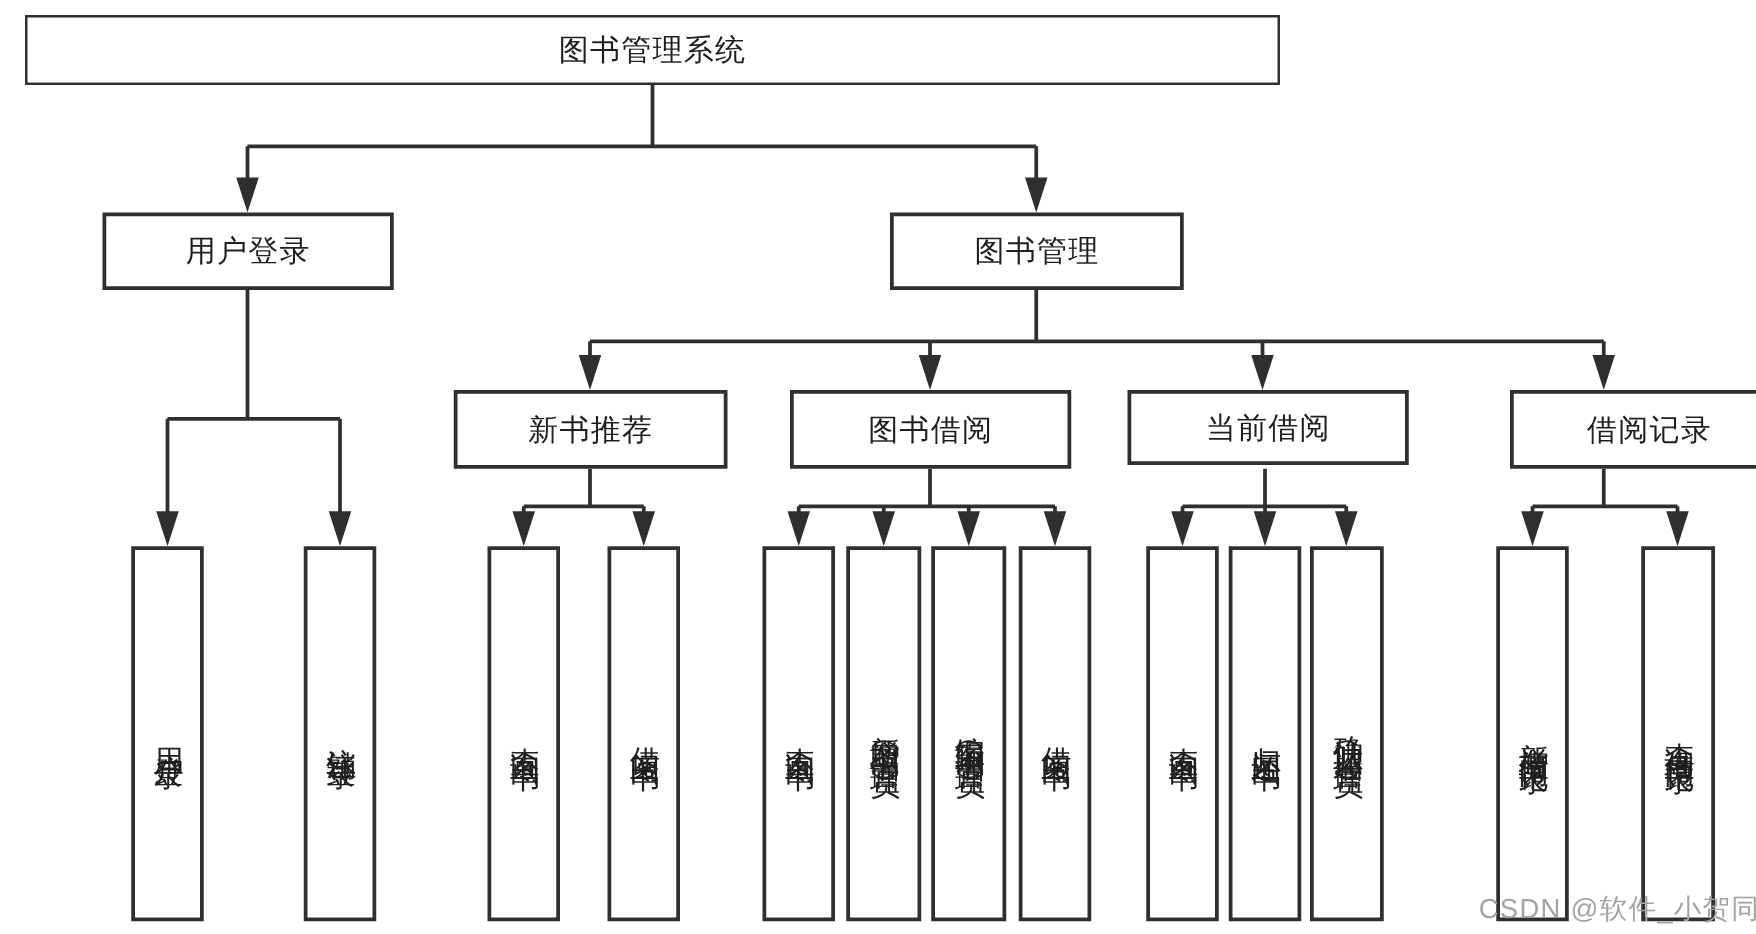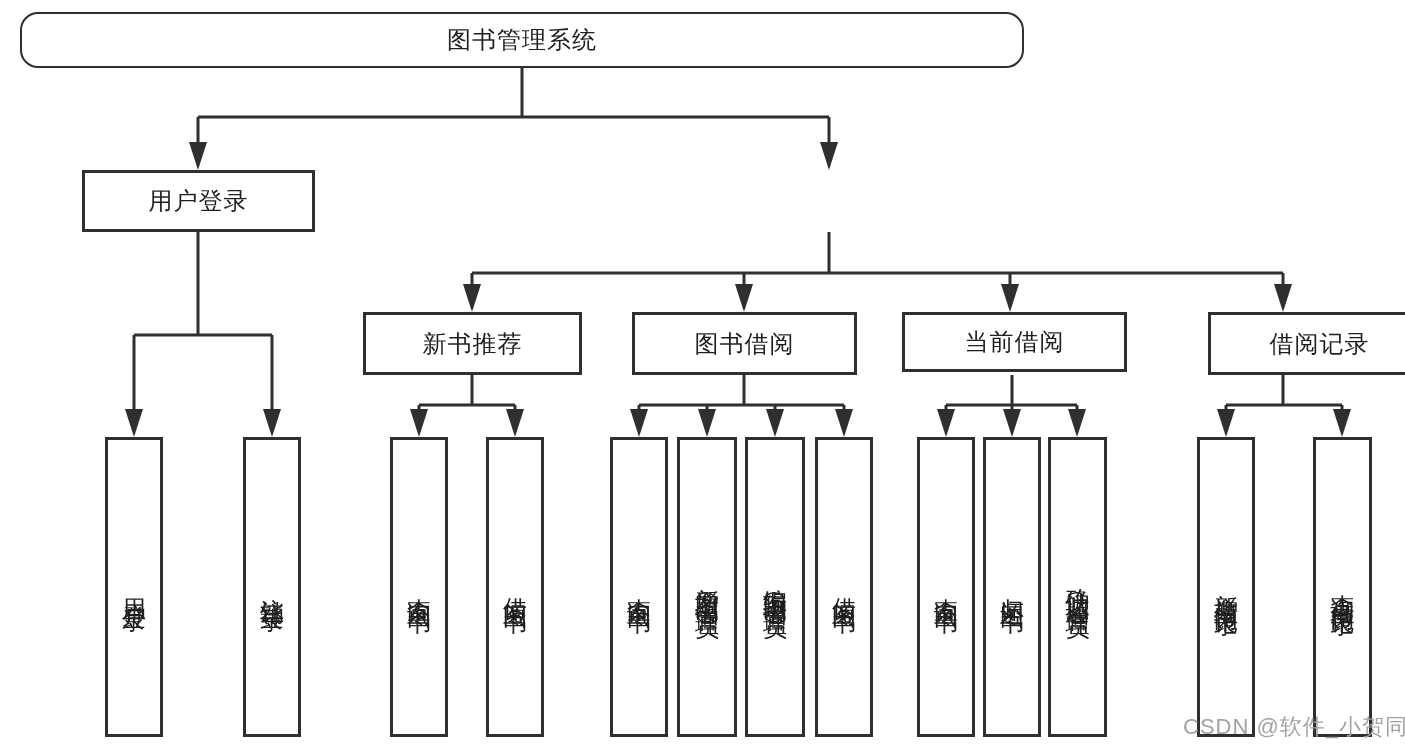--- a/index.html
+++ b/index.html
@@ -18,21 +18,21 @@
     position: absolute;
     box-sizing: border-box;
     background: var(--box_bg, #ffffff);
     border: 3px solid var(--line, #2f2f2f);
     display: flex;
     align-items: center;
     justify-content: center;
     z-index: 1;
     color: var(--text, #1f1f1f);
   }
-  .box.root-box { border-width: 2.5px; border-radius: 18px; }
+  .box.root-box { border-width: 2.5px; }
   .lbl { font-size: 24px; letter-spacing: 1px; white-space: nowrap; }
   .box.v .lbl {
     writing-mode: vertical-rl;
     text-orientation: mixed;
     letter-spacing: 4px;
     line-height: 1;
   }
   .watermark {
     position: absolute;
     left: 1183px;
@@ -78,20 +78,23 @@
     <polygon class="ar" points="1217,409 1235,409 1226,437"></polygon>
     <polygon class="ar" points="1333,409 1351,409 1342,437"></polygon>
   </svg>
 
   <div class="box root-box" style="left:20px;top:12px;width:1004px;height:56px">
     <span class="lbl">图书管理系统</span>
   </div>
 
   <div class="box" style="left:82px;top:170px;width:233px;height:62px">
     <span class="lbl">用户登录</span>
+  </div>
+  <div class="box" style="left:712px;top:170px;width:235px;height:62px">
+    <span class="lbl">图书管理</span>
   </div>
 
   <div class="box" style="left:363px;top:312px;width:219px;height:63px">
     <span class="lbl">新书推荐</span>
   </div>
   <div class="box" style="left:632px;top:312px;width:225px;height:63px">
     <span class="lbl">图书借阅</span>
   </div>
   <div class="box" style="left:902px;top:312px;width:225px;height:60px">
     <span class="lbl">当前借阅</span>

